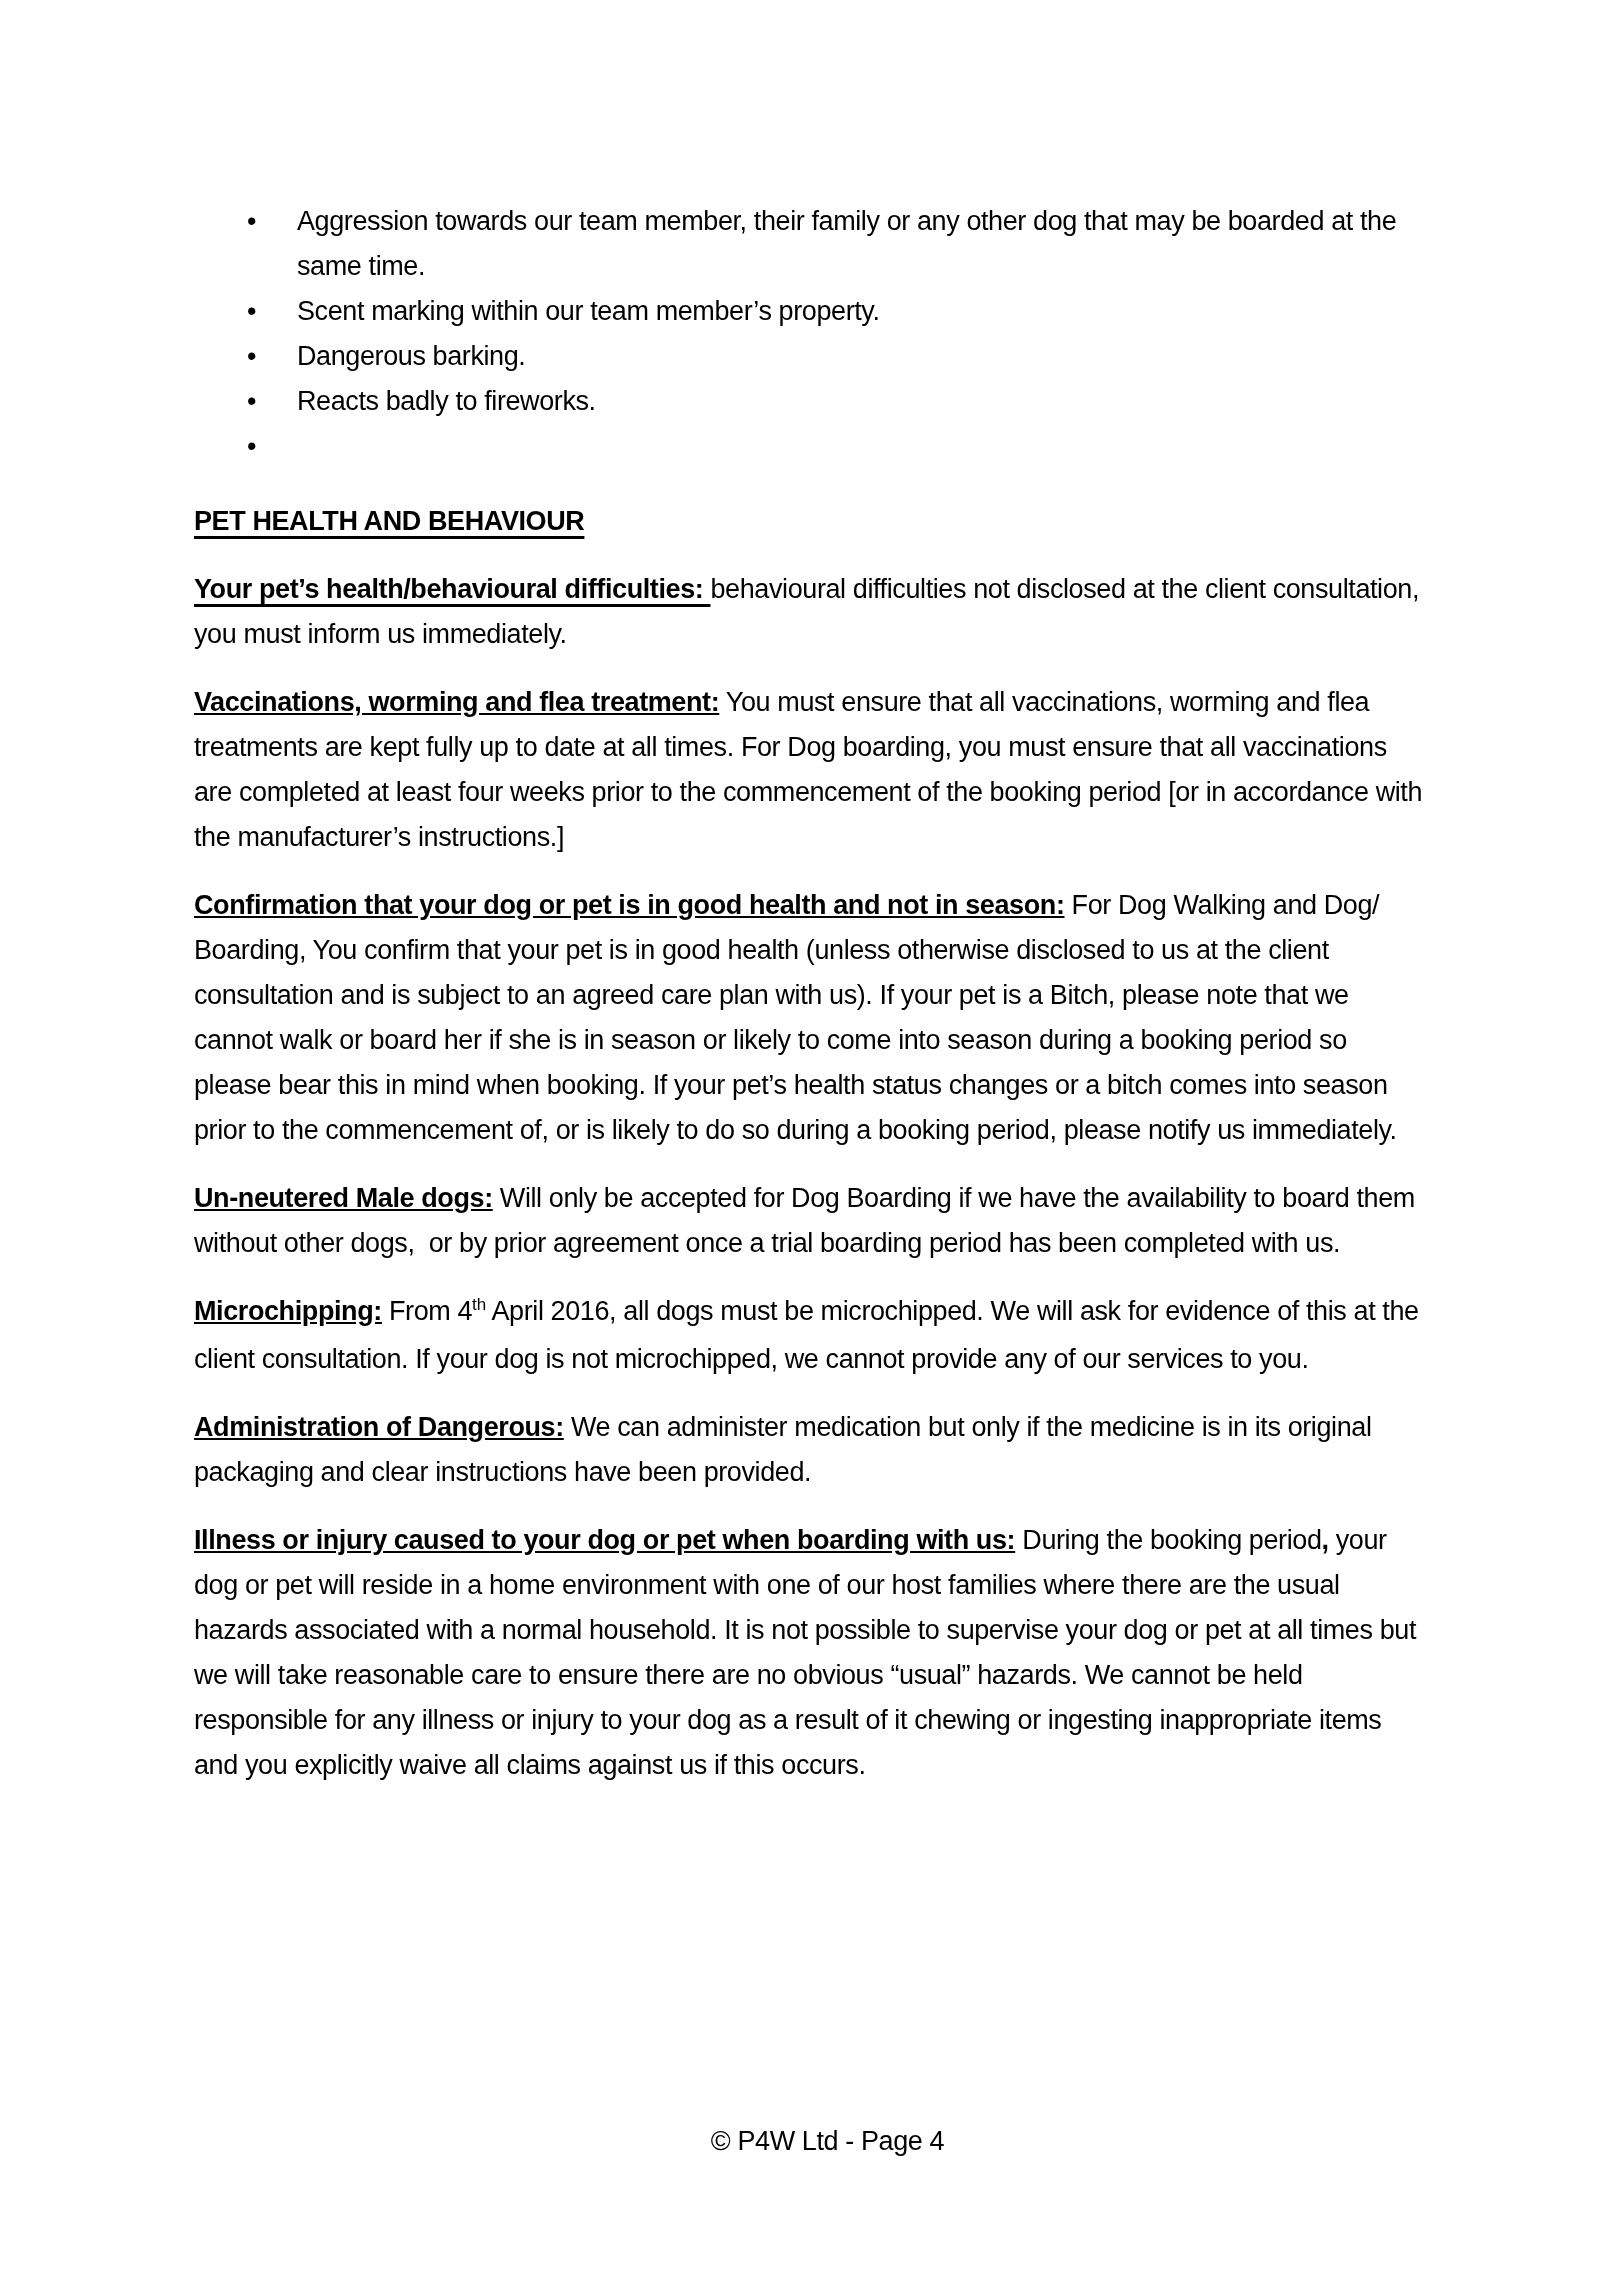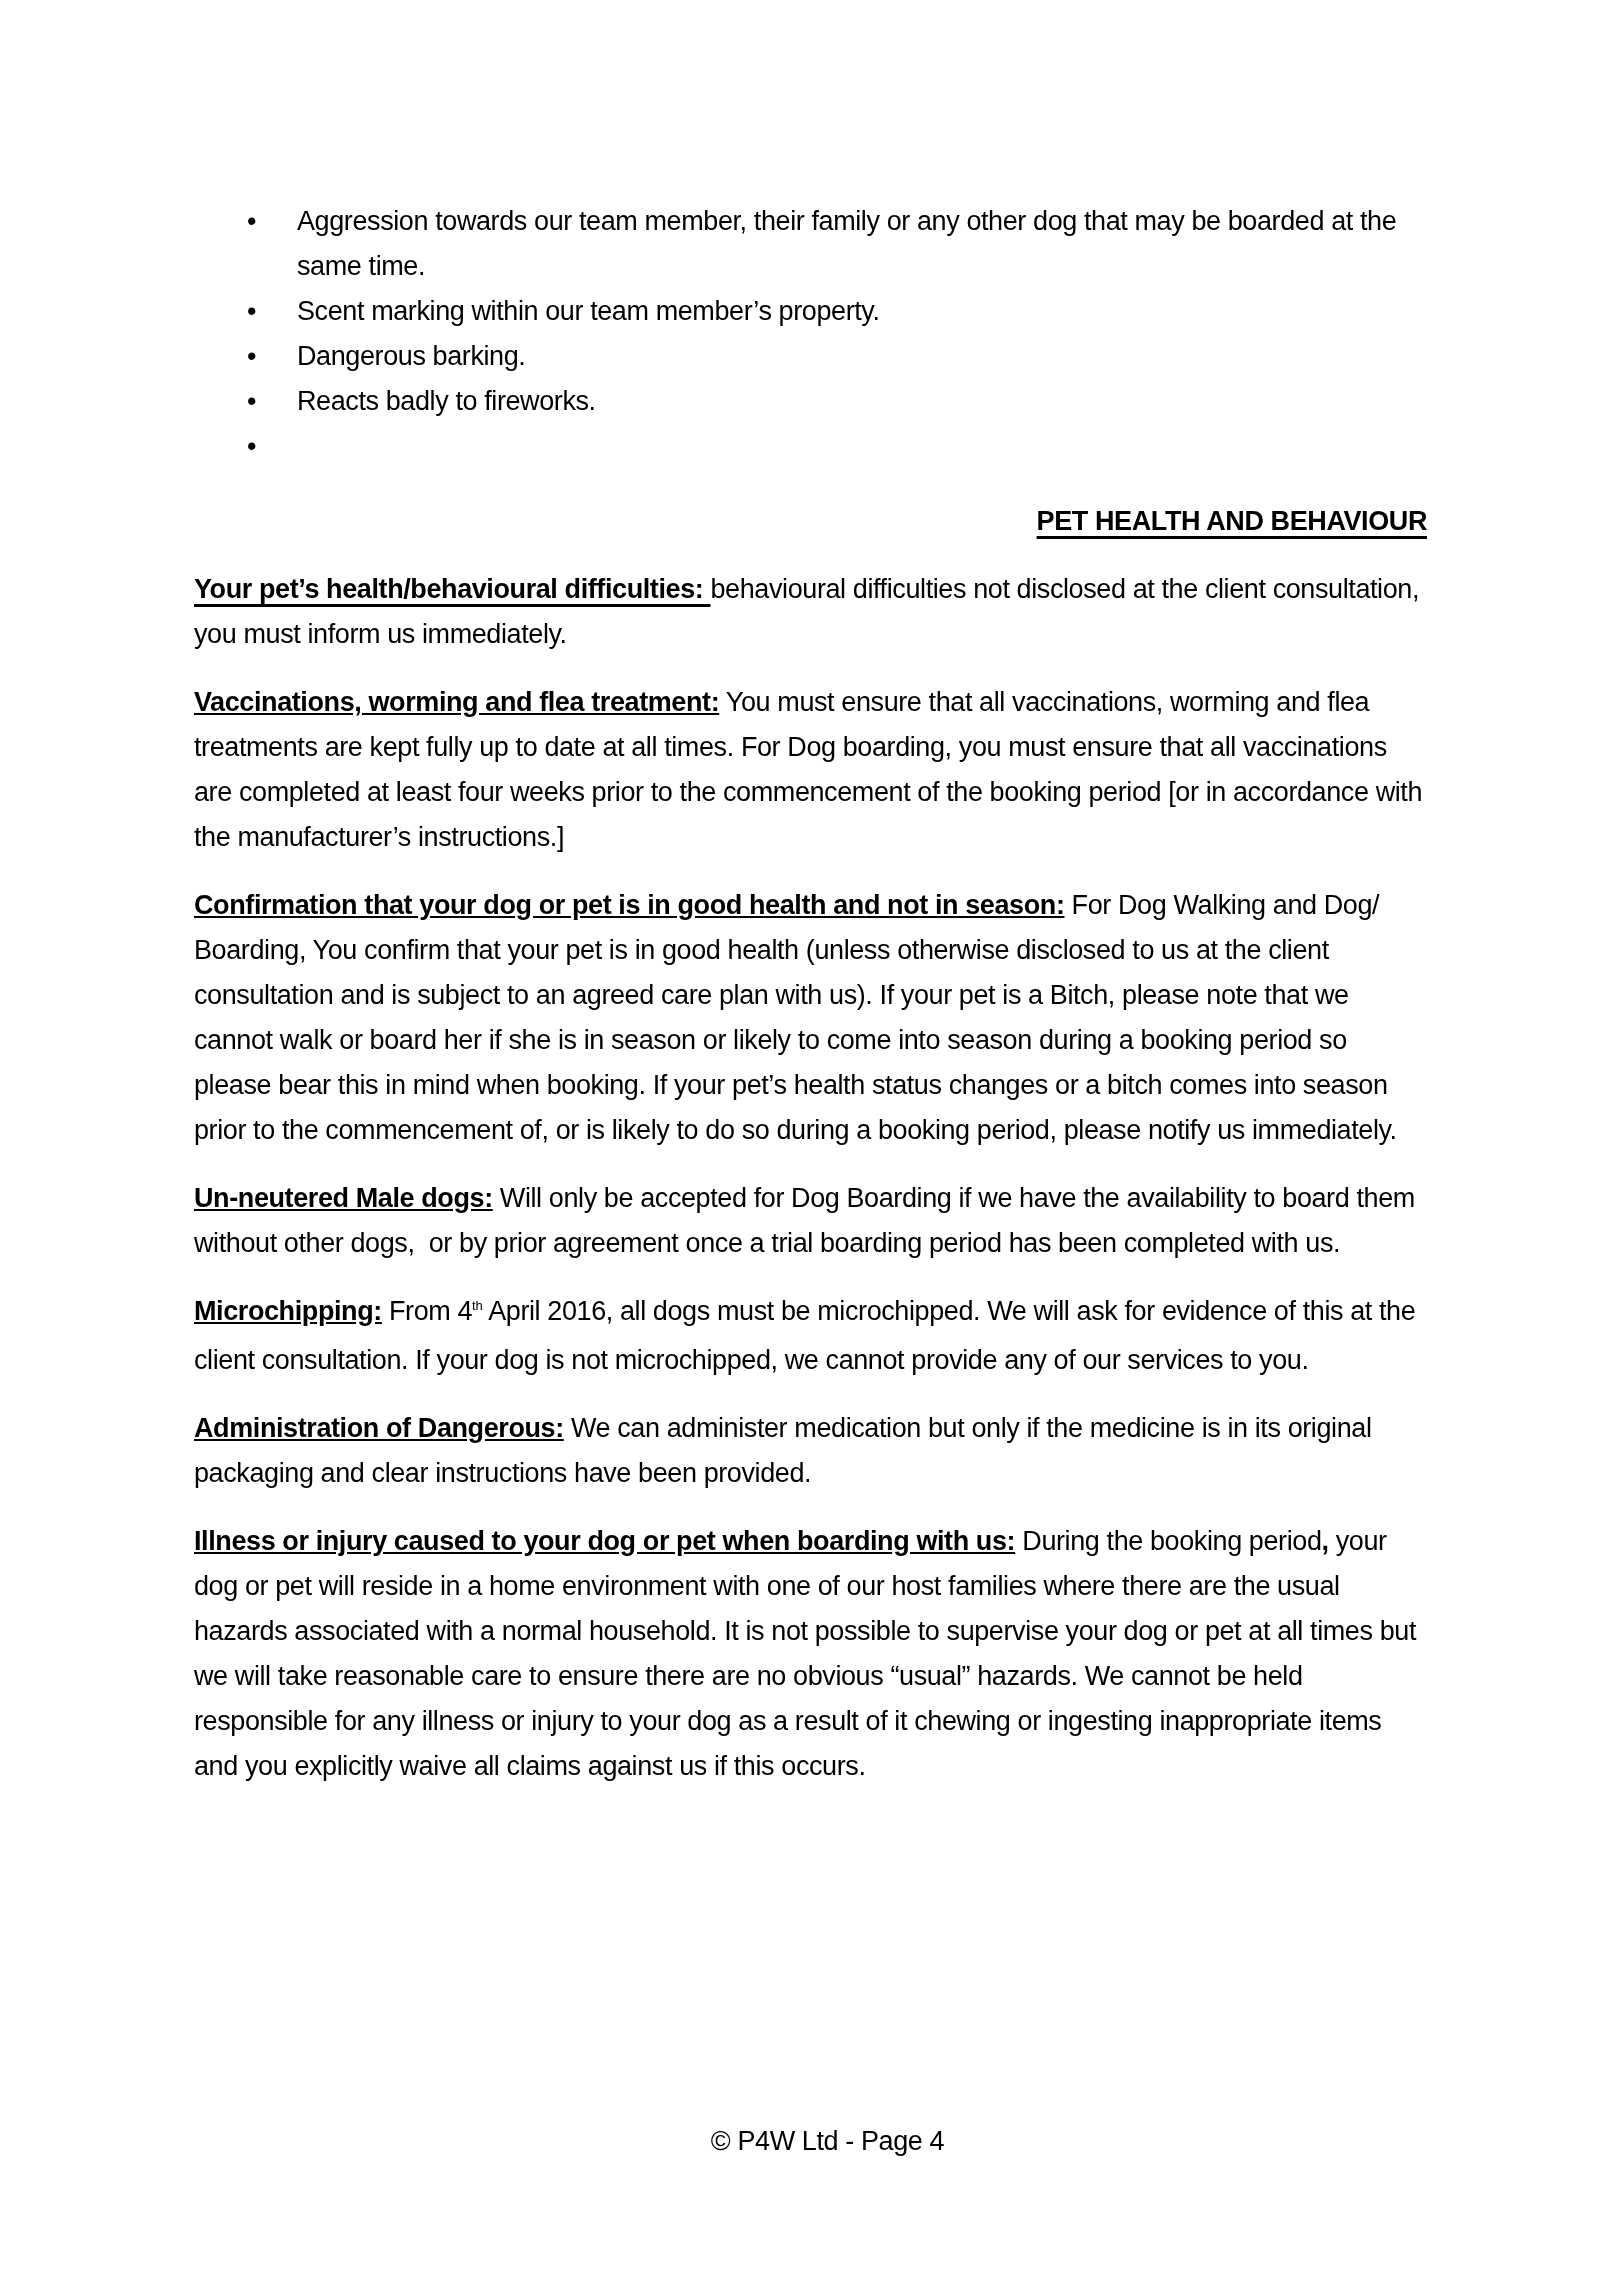--- a/index.html
+++ b/index.html
@@ -15,37 +15,37 @@
     line-height: 45px;
     overflow: hidden;
   }
   .content {
     position: absolute;
     left: 194px;
     top: 199px;
     width: 1233px;
   }
   .content p { margin: 0 0 23px 0; }
-  .content p.heading { margin-top: 75px; margin-bottom: 23px; text-align: right; }
+  .content p.heading { margin-top: 75px; margin-bottom: 23px; }
   .content ul { list-style: none; margin: 0 0 23px 0; padding: 0 0 0 103px; }
   .content li { position: relative; }
   .bullet {
     position: absolute;
     left: -50px;
     top: 0;
   }
   .b { font-weight: bold; text-decoration: underline; }
   .u {
     text-decoration: underline;
     text-decoration-thickness: 3.3px;
     text-underline-offset: 5.9px;
     text-decoration-skip-ink: none;
   }
   .sup {
-    font-size: 13px;
+    font-size: 17px;
     letter-spacing: -0.2px;
     position: relative;
     top: -10.5px;
   }
   .footer {
     position: absolute;
     left: 0;
     top: 2119px;
     width: 100%;
     text-align: center;

